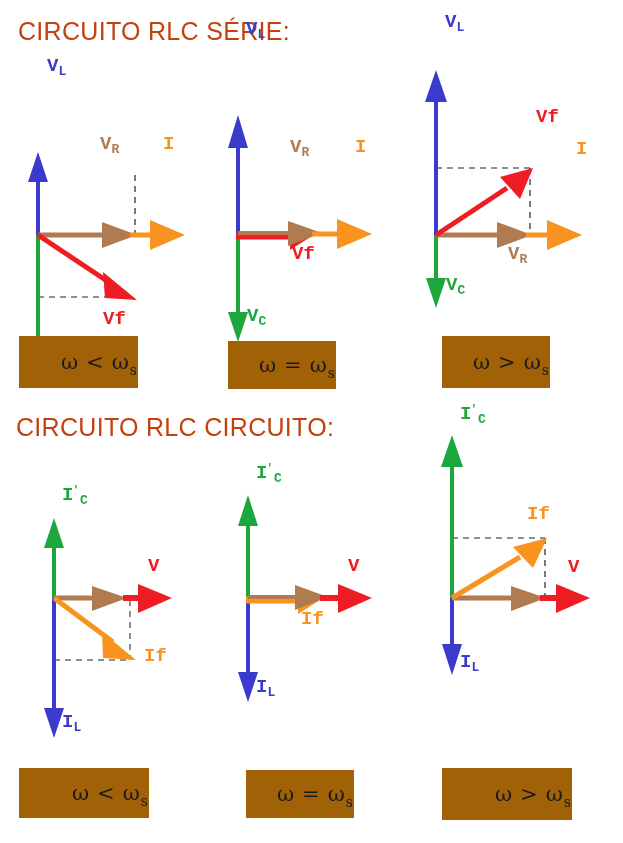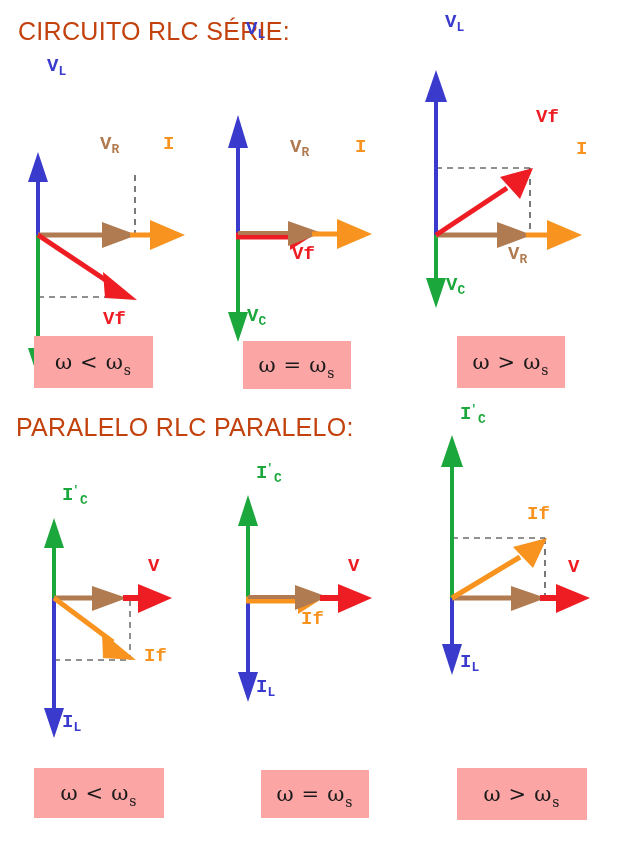--- a/index.html
+++ b/index.html
@@ -51,25 +51,24 @@
   }
   .vec-label .tick {
     font-size: 11px;
     position: relative;
     top: -7px;
     left: -1px;
   }
 
   .omega-box {
     position: absolute;
-    background: #fca5a5;
+    background: #a16207;
     display: flex;
     align-items: center;
-    justify-content: center;
-    margin-left: 15px;
+    justify-content: flex-end;
   }
   .omega-text {
     font-family: "DejaVu Serif", serif;
     font-size: 21px;
     color: #1a1a1a;
     letter-spacing: 1px;
     white-space: nowrap;
   }
   .omega-text .osub {
     font-size: 14px;
@@ -79,21 +78,21 @@
   }
   .omega-text .op {
     margin: 0 7px;
   }
 </style>
 </head>
 <body>
 
 <div class="section-title" id="title-serie">CIRCUITO RLC SÉRIE:</div>
 
-<div class="section-title" id="title-paralelo">PARALELO RLC PARALELO:</div>
+<div class="section-title" id="title-paralelo">CIRCUITO RLC CIRCUITO:</div>
 
 <div class="diagram" id="d-s1" style="left:0px; top:60px; width:200px; height:290px;">
   <svg width="200" height="290" viewBox="0 0 200 290">
 
     <line x1="38" y1="175" x2="135" y2="175" stroke="#222" stroke-width="1.2" stroke-dasharray="6,5"></line>
     <line x1="135" y1="115" x2="135" y2="180" stroke="#222" stroke-width="1.2" stroke-dasharray="6,5"></line>
     <line x1="38" y1="178" x2="135" y2="178" stroke="#222" stroke-width="0"></line>
     <line x1="38" y1="178" x2="138" y2="178" stroke="none"></line>
     <line x1="38" y1="178" x2="140" y2="178" stroke="none"></line>
     <line x1="36" y1="178" x2="137" y2="178" stroke="none"></line>

